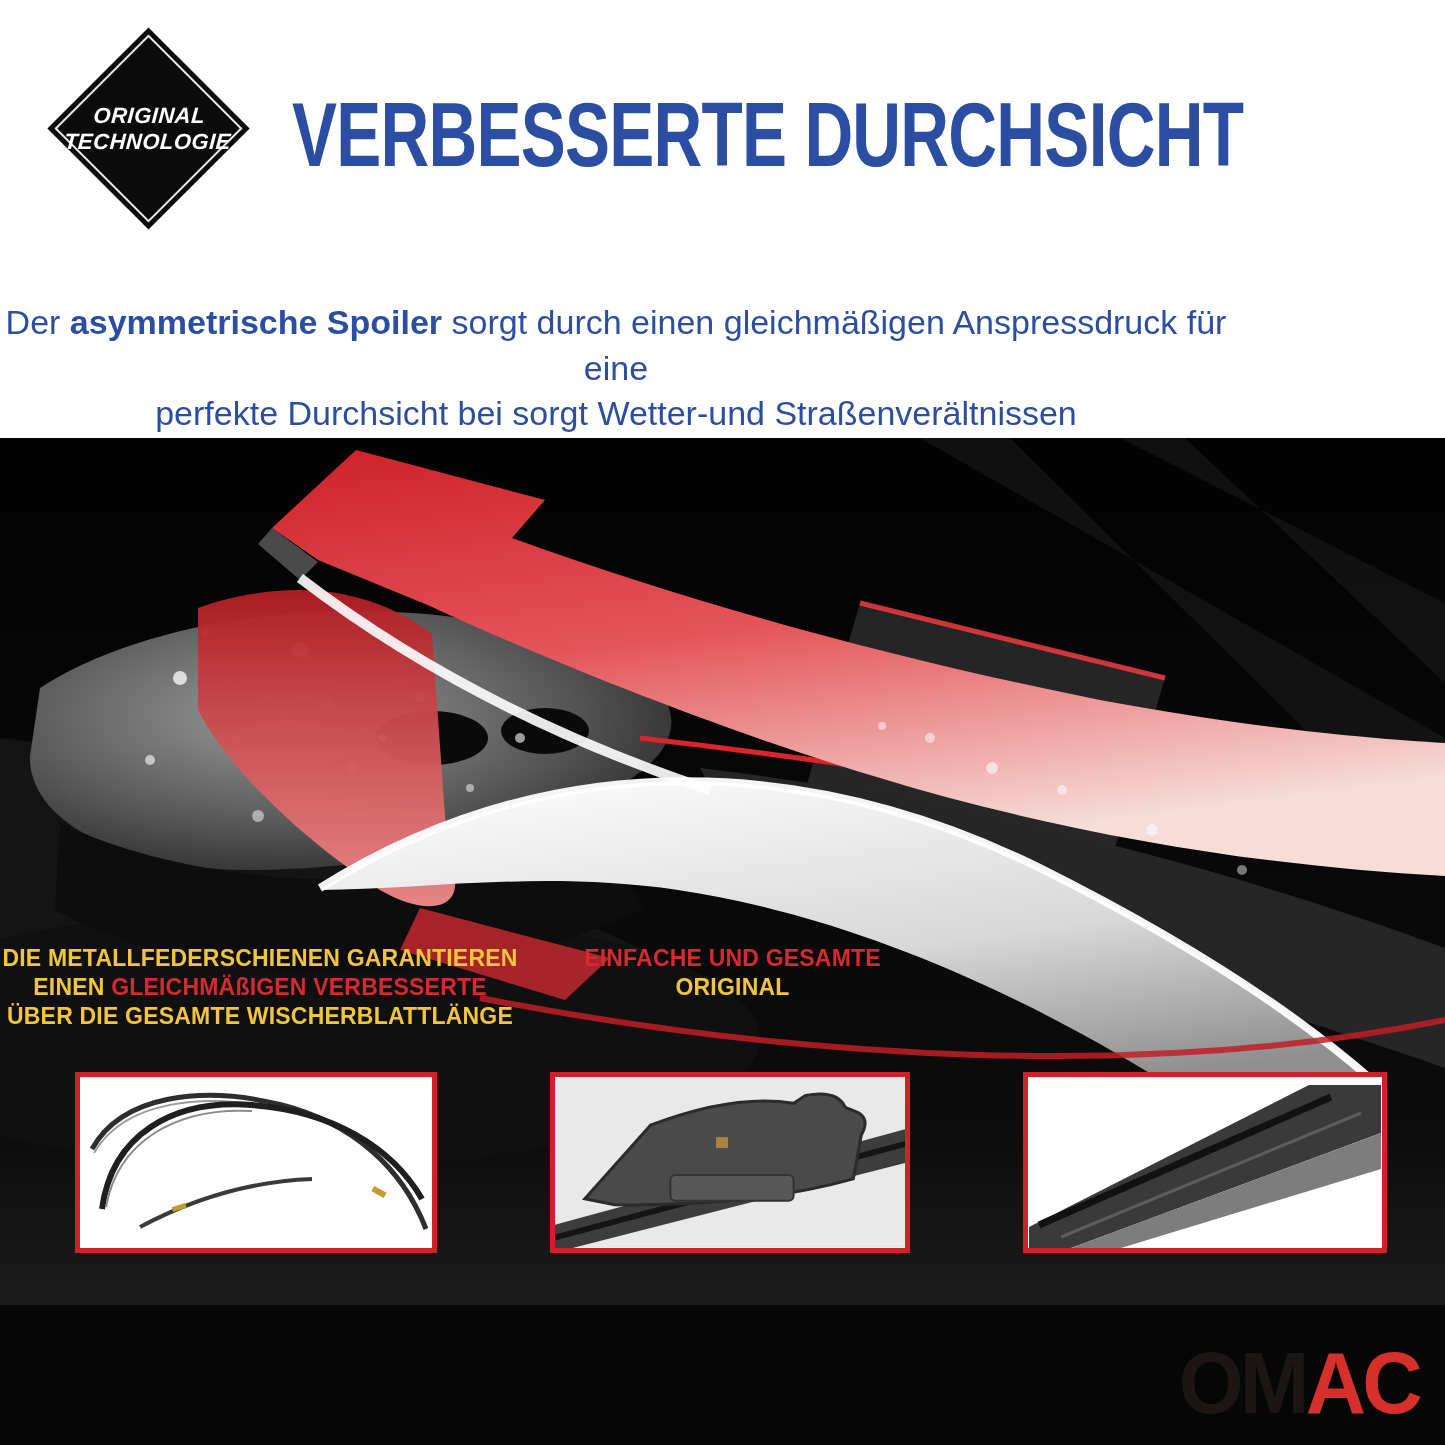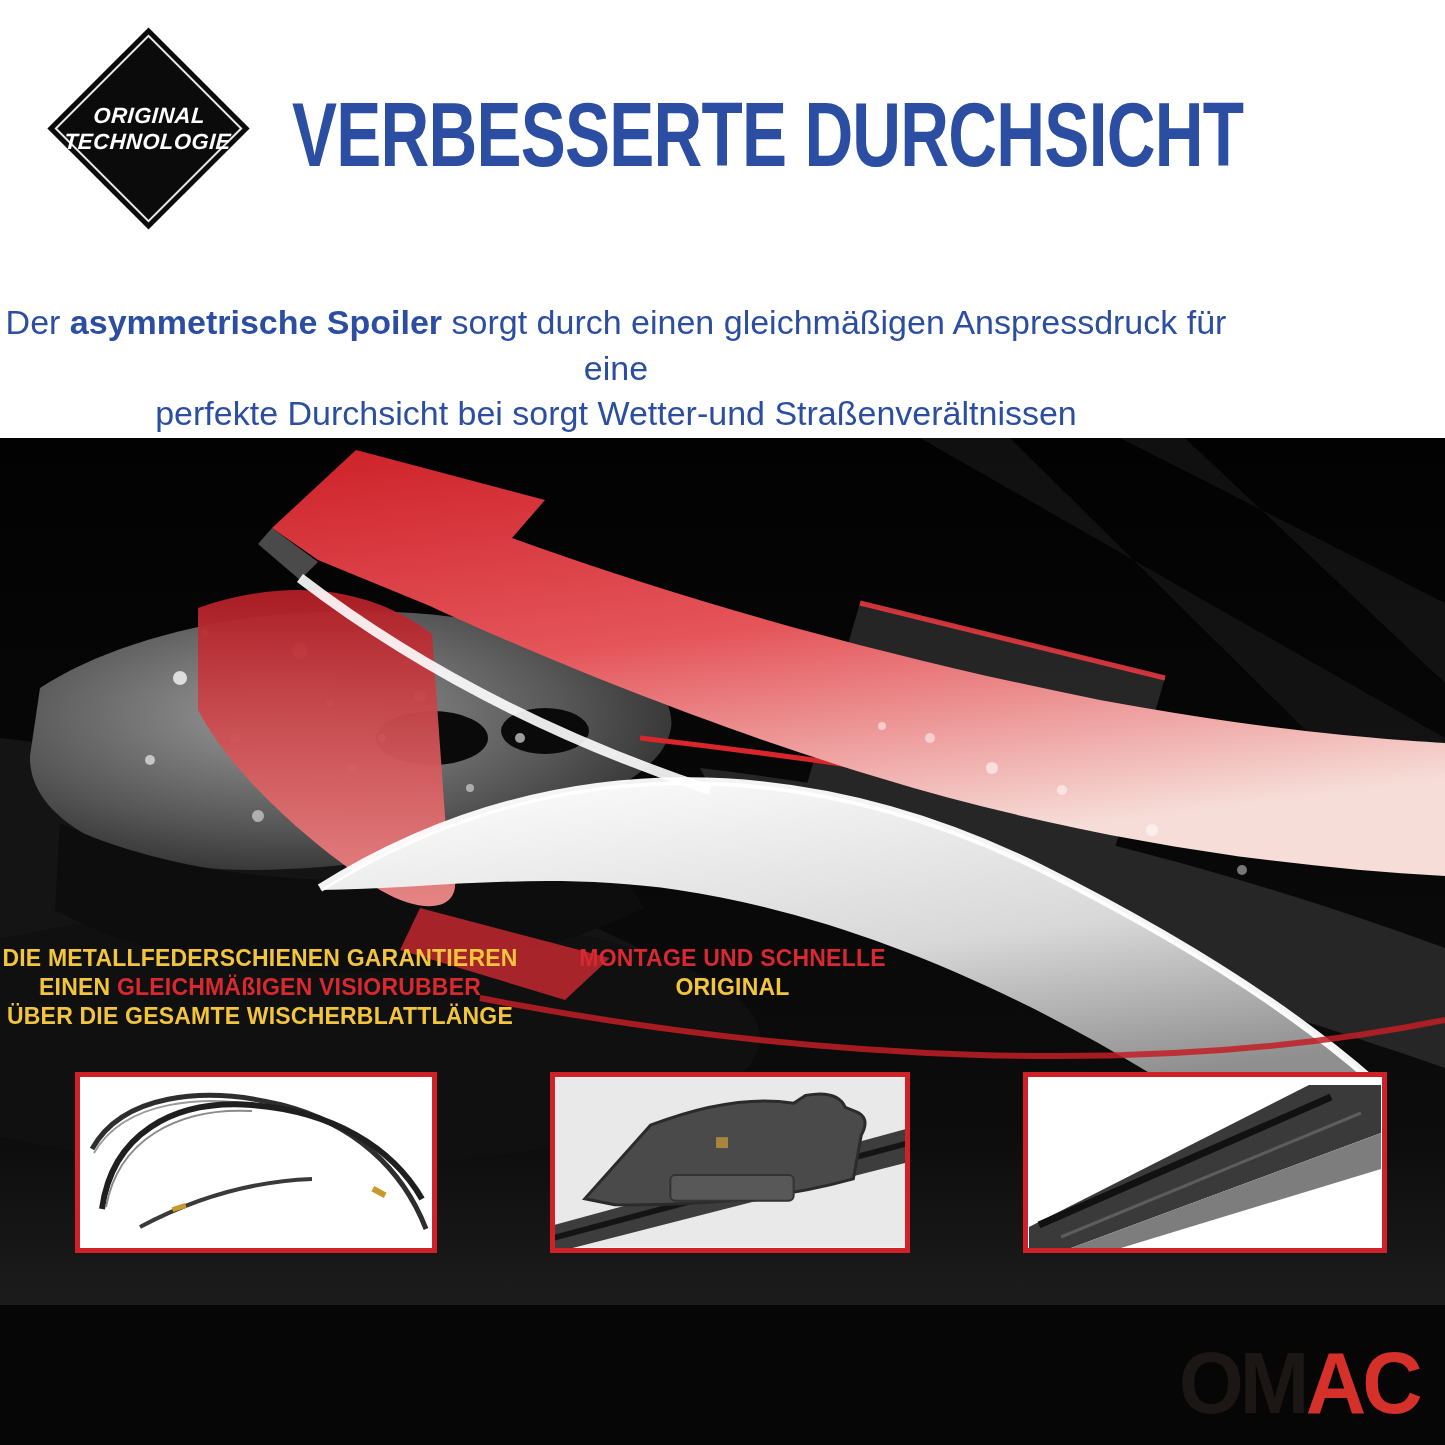--- a/index.html
+++ b/index.html
@@ -158,25 +158,25 @@
         <circle cx="1062" cy="352" r="5" opacity=".5"></circle>
           <circle cx="1152" cy="392" r="6" opacity=".5"></circle>
         <circle cx="1242" cy="432" r="5" opacity=".45"></circle>
           <circle cx="882" cy="288" r="4" opacity=".5"></circle>
       </g>
     </svg>
 
     <div class="features">
       <div class="feature f-left">
         <span class="yel">DIE METALLFEDERSCHIENEN GARANTIEREN</span><br>
-        <span class="yel">EINEN </span><span class="red">GLEICHMÄßIGEN VISIORUBBER</span><br>
+        <span class="yel">EINEN </span><span class="red">GLEICHMÄßIGEN VERBESSERTE</span><br>
         <span class="yel">ÜBER DIE GESAMTE WISCHERBLATTLÄNGE</span>
       </div>
       <div class="feature f-mid">
-        <span class="red">MONTAGE UND SCHNELLE</span><br>
+        <span class="red">EINFACHE UND GESAMTE</span><br>
         <span class="yel">ORIGINAL</span>
       </div>
     </div>
 
     <figure class="thumb t1">
       <svg viewBox="0 0 352 171">
         <rect width="352" height="171" fill="#ffffff"></rect>
         <path d="M 12,72 C 42,18 122,8 202,28 C 272,46 322,90 346,152" stroke="#2e2e2e" stroke-width="5" fill="none"></path>
         <path d="M 14,76 C 44,24 124,14 202,33" stroke="#9a9a9a" stroke-width="2" fill="none"></path>
         <path d="M 22,132 C 32,58 92,22 172,28 C 252,34 312,70 342,122" stroke="#1f1f1f" stroke-width="6" fill="none"></path>

